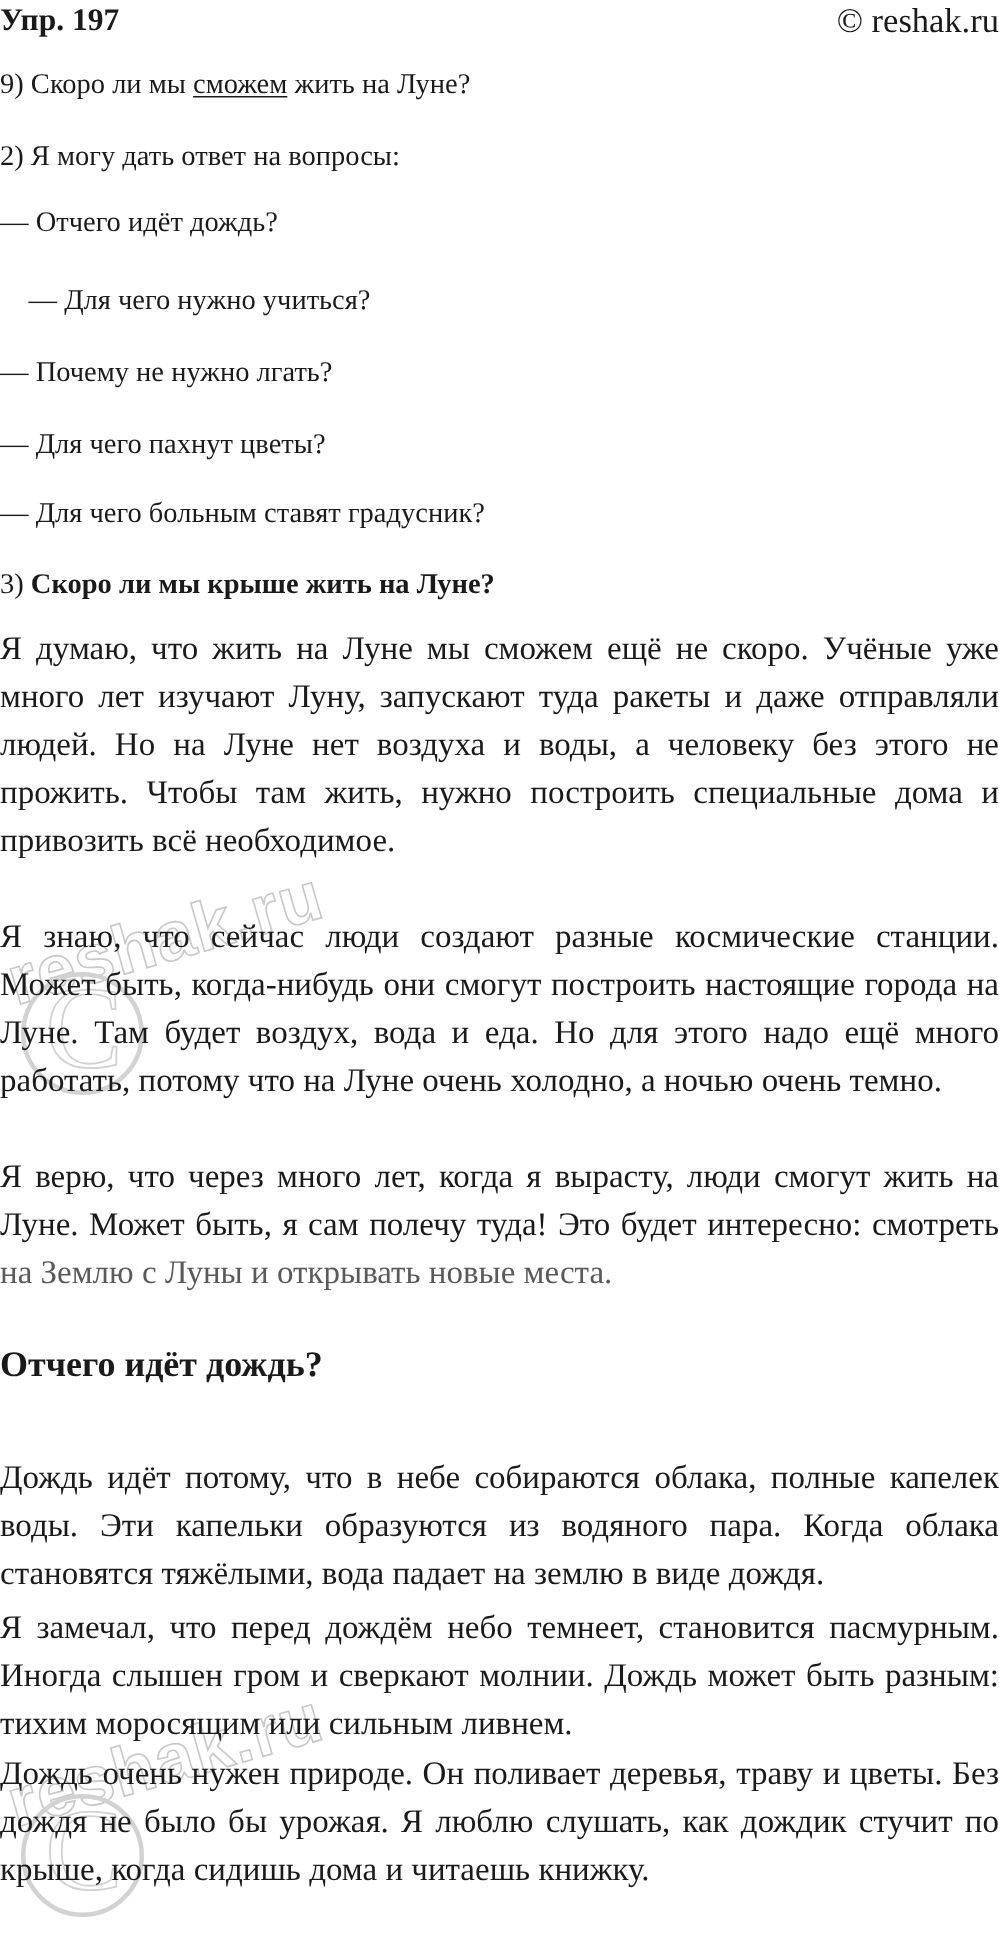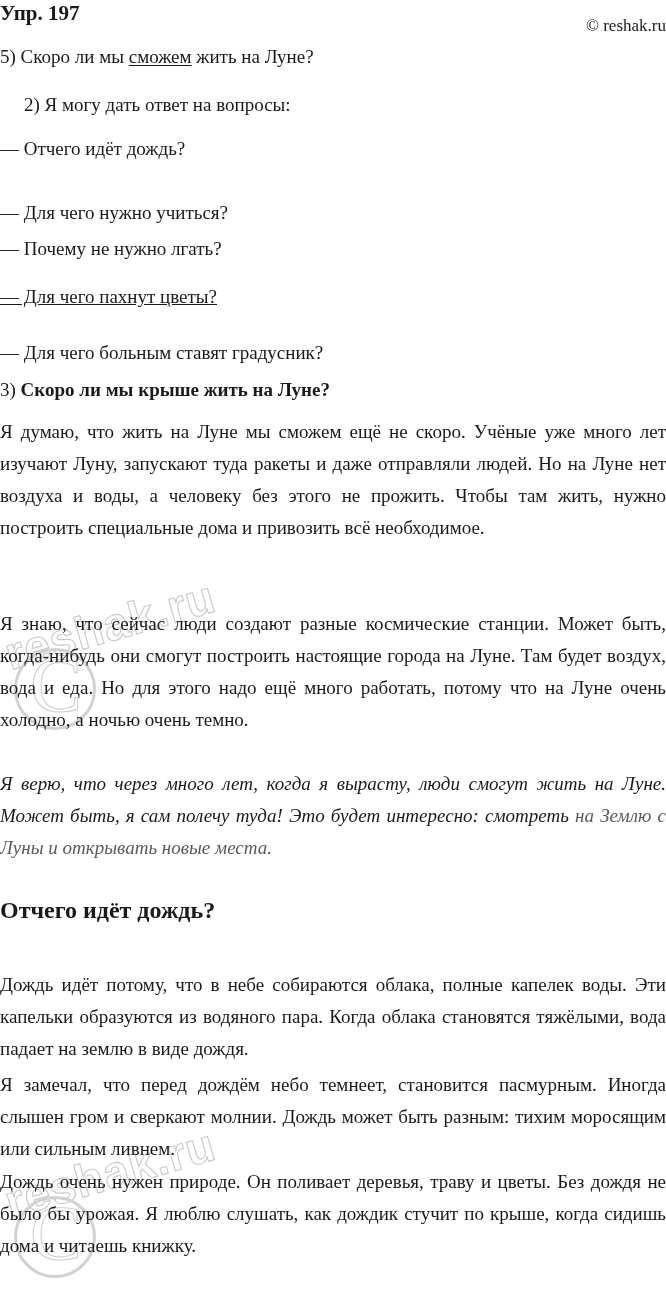--- a/index.html
+++ b/index.html
@@ -78,22 +78,22 @@
     position: absolute;
     left: 0;
     top: 0;
     font-size: 21px;
     font-weight: 700;
     line-height: 26px;
   }
   .copyright {
     position: absolute;
     right: 0;
-    top: 14px;
-    font-size: 17px;
+    top: 2px;
+    font-size: 23px;
     line-height: 24px;
     white-space: nowrap;
   }
 
   
   .line {
     position: absolute;
     left: 0;
     font-size: 19px;
     line-height: 26px;
@@ -108,21 +108,21 @@
   u.underlined {
     text-decoration-thickness: 1.4px;
     text-underline-offset: 2px;
   }
 
   
   .para {
     position: absolute;
     left: 0;
     width: 666px;
-    font-size: 19px;
+    font-size: 22px;
     line-height: 32px;
     text-align: justify;
     text-align-last: left;
     box-sizing: border-box;
     hyphens: none;
   }
   .ink-mid {
     color: #5a5a5a;
   }
 
@@ -153,40 +153,40 @@
   </div>
 
   <div class="content">
 
     <div class="header-row">
       <div class="exercise-title">Упр. 197</div>
       <div class="copyright">© reshak.ru</div>
     </div>
 
     <div class="line" style="top:44px;">
-      <span>5) Скоро ли мы </span><u class="underlined">сможем</u><span> жить на Луне?</span>
+      <span>9) Скоро ли мы </span><u class="underlined">сможем</u><span> жить на Луне?</span>
     </div>
 
-    <div class="line" style="top:92px;padding-left:24px;">2) Я могу дать ответ на вопросы:</div>
+    <div class="line" style="top:92px;">2) Я могу дать ответ на вопросы:</div>
 
     <div class="line" style="top:136px;">— Отчего идёт дождь?</div>
-    <div class="line" style="top:200px;">— Для чего нужно учиться?</div>
+    <div class="line" style="top:188px;padding-left:19px;">— Для чего нужно учиться?</div>
     <div class="line" style="top:236px;">— Почему не нужно лгать?</div>
-    <div class="line" style="top:284px;text-decoration:underline;">— Для чего пахнут цветы?</div>
-    <div class="line" style="top:340px;">— Для чего больным ставят градусник?</div>
+    <div class="line" style="top:284px;">— Для чего пахнут цветы?</div>
+    <div class="line" style="top:330px;">— Для чего больным ставят градусник?</div>
 
     <div class="line" style="top:377px;">
       <span class="q-num-regular">3) </span><span class="q-bold">Скоро ли мы крыше жить на Луне?</span>
     </div>
 
     <div class="para" style="top:416px;">Я думаю, что жить на Луне мы сможем ещё не скоро. Учёные уже много лет изучают Луну, запускают туда ракеты и даже отправляли людей. Но на Луне нет воздуха и воды, а человеку без этого не прожить. Чтобы там жить, нужно построить специальные дома и привозить всё необходимое.</div>
 
     <div class="para" style="top:608px;">Я знаю, что сейчас люди создают разные космические станции. Может быть, когда-нибудь они смогут построить настоящие города на Луне. Там будет воздух, вода и еда. Но для этого надо ещё много работать, потому что на Луне очень холодно, а ночью очень темно.</div>
 
-    <div class="para" style="top:768px;font-style:italic;">
+    <div class="para" style="top:768px;">
       <span>Я верю, что через много лет, когда я вырасту, люди смогут жить на Луне. Может быть, я сам полечу туда! Это будет интересно: смотреть </span><span class="ink-mid">на Землю с Луны и открывать новые места.</span>
     </div>
 
     <div class="section-heading" style="top:897px;">Отчего идёт дождь?</div>
 
     <div class="para" style="top:941px;margin-top:28px;">Дождь идёт потому, что в небе собираются облака, полные капелек воды. Эти капельки образуются из водяного пара. Когда облака становятся тяжёлыми, вода падает на землю в виде дождя.</div>
 
     <div class="para" style="top:1069px;">Я замечал, что перед дождём небо темнеет, становится пасмурным. Иногда слышен гром и сверкают молнии. Дождь может быть разным: тихим моросящим или сильным ливнем.</div>
 
     <div class="para" style="top:1166px;">Дождь очень нужен природе. Он поливает деревья, траву и цветы. Без дождя не было бы урожая. Я люблю слушать, как дождик стучит по крыше, когда сидишь дома и читаешь книжку.</div>

